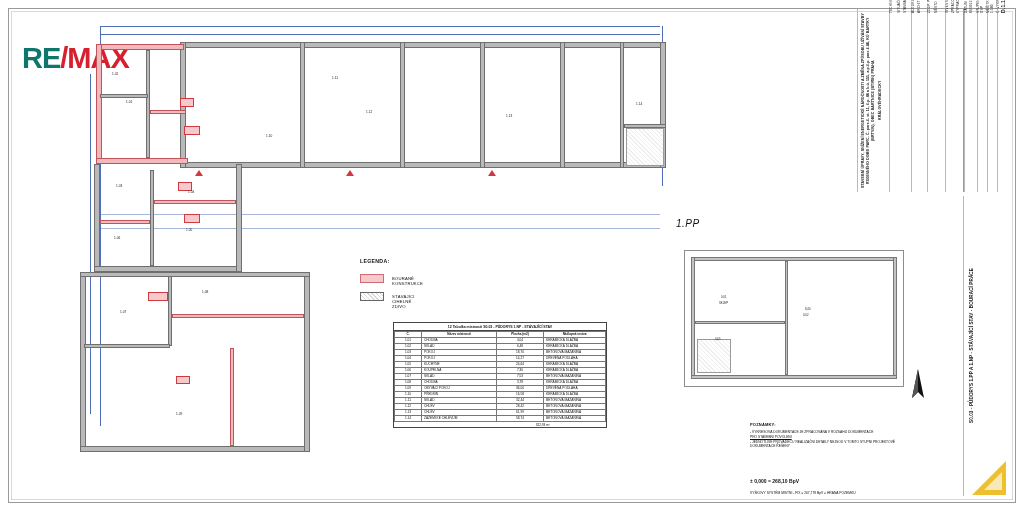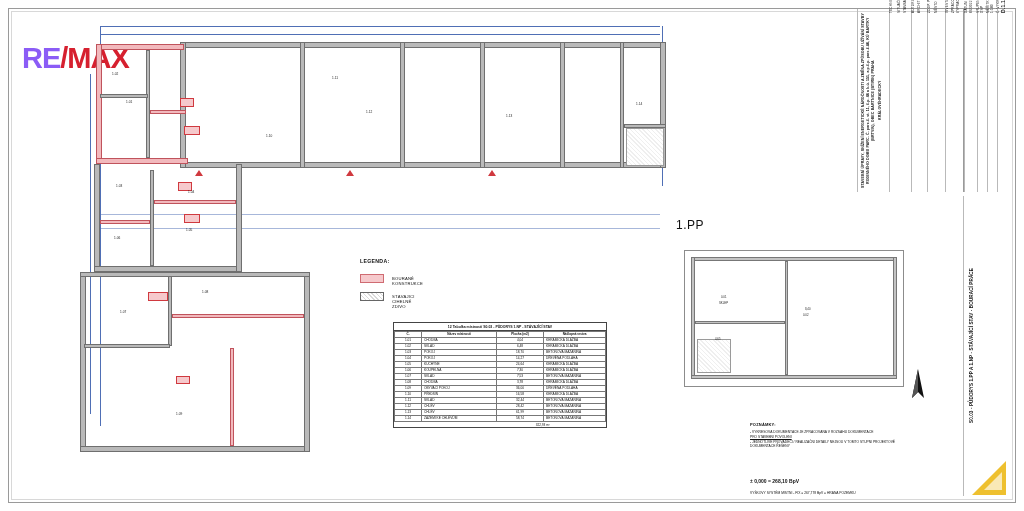--- a/index.html
+++ b/index.html
@@ -6,21 +6,21 @@
   body{width:1024px;height:511px;overflow:hidden;font-family:"Liberation Sans",sans-serif;color:#111;}
   #sheet{position:relative;width:1024px;height:511px;background:#fff;}
 
   
   .frame{position:absolute;left:8px;top:8px;width:1008px;height:495px;border:1px solid #9a9a9a;box-sizing:border-box;}
   .frame2{position:absolute;left:11px;top:11px;width:1002px;height:489px;border:1px solid #d8d8d8;box-sizing:border-box;}
 
   
   .logo{position:absolute;left:22px;top:44px;font-size:29px;font-weight:bold;letter-spacing:-1px;line-height:1;
         font-family:"Liberation Sans",sans-serif;}
-  .logo .b{color:#8b5cf6;}
+  .logo .b{color:#0f766e;}
   .logo .r{color:#d6202f;}
   .logo .slash{color:#d6202f;}
 
   
   .titleblock{position:absolute;right:9px;top:9px;width:52px;height:183px;border-left:1px solid #9a9a9a;box-sizing:border-box;}
   .tb-col{position:absolute;top:0;height:183px;border-left:1px solid #b9b9b9;box-sizing:border-box;}
   .vtext{position:absolute;transform-origin:left top;writing-mode:vertical-rl;transform:rotate(180deg);
          font-size:3.1px;letter-spacing:.2px;color:#222;white-space:nowrap;}
   .vblock{position:absolute;writing-mode:vertical-rl;transform:rotate(180deg);font-size:3.6px;line-height:1.45;
           text-align:center;color:#111;letter-spacing:.1px;}
@@ -32,21 +32,21 @@
   .wall.red{background:#f2b9bd;border:0.5px solid #c0535c;}
   .roomlabel{position:absolute;font-size:3.2px;color:#222;white-space:nowrap;}
   .hatch{position:absolute;background:repeating-linear-gradient(45deg,#efefef 0 1px,#ffffff 1px 3px);
          border:0.5px solid #9a9a9a;box-sizing:border-box;}
   .dimline{position:absolute;background:#4f6fb5;height:0.5px;}
   .dimlineV{position:absolute;background:#4f6fb5;width:0.5px;}
   .redbox{position:absolute;border:0.6px solid #d0393f;background:#f6c9cc;box-sizing:border-box;}
   .redtri{position:absolute;width:0;height:0;border-left:4px solid transparent;border-right:4px solid transparent;border-bottom:6px solid #d0393f;}
 
   
-  .ppLabel{position:absolute;left:676px;top:218px;font-size:12px;letter-spacing:.5px;color:#111;}
+  .ppLabel{position:absolute;left:676px;top:218px;font-size:10px;letter-spacing:.5px;color:#111;font-style:italic;}
 
   
   .legend{position:absolute;left:360px;top:258px;}
   .legend .t{font-size:5.2px;font-weight:bold;letter-spacing:.3px;}
   .legend .sw{position:absolute;width:24px;height:9px;border:0.7px solid #666;box-sizing:border-box;}
   .legend .sw.red{background:#f6c9cc;border-color:#cf6b72;}
   .legend .sw.hatch{background:repeating-linear-gradient(45deg,#d9d9d9 0 1px,#ffffff 1px 3px);}
   .legend .lt{position:absolute;font-size:4.2px;color:#111;letter-spacing:.2px;}
 
   

